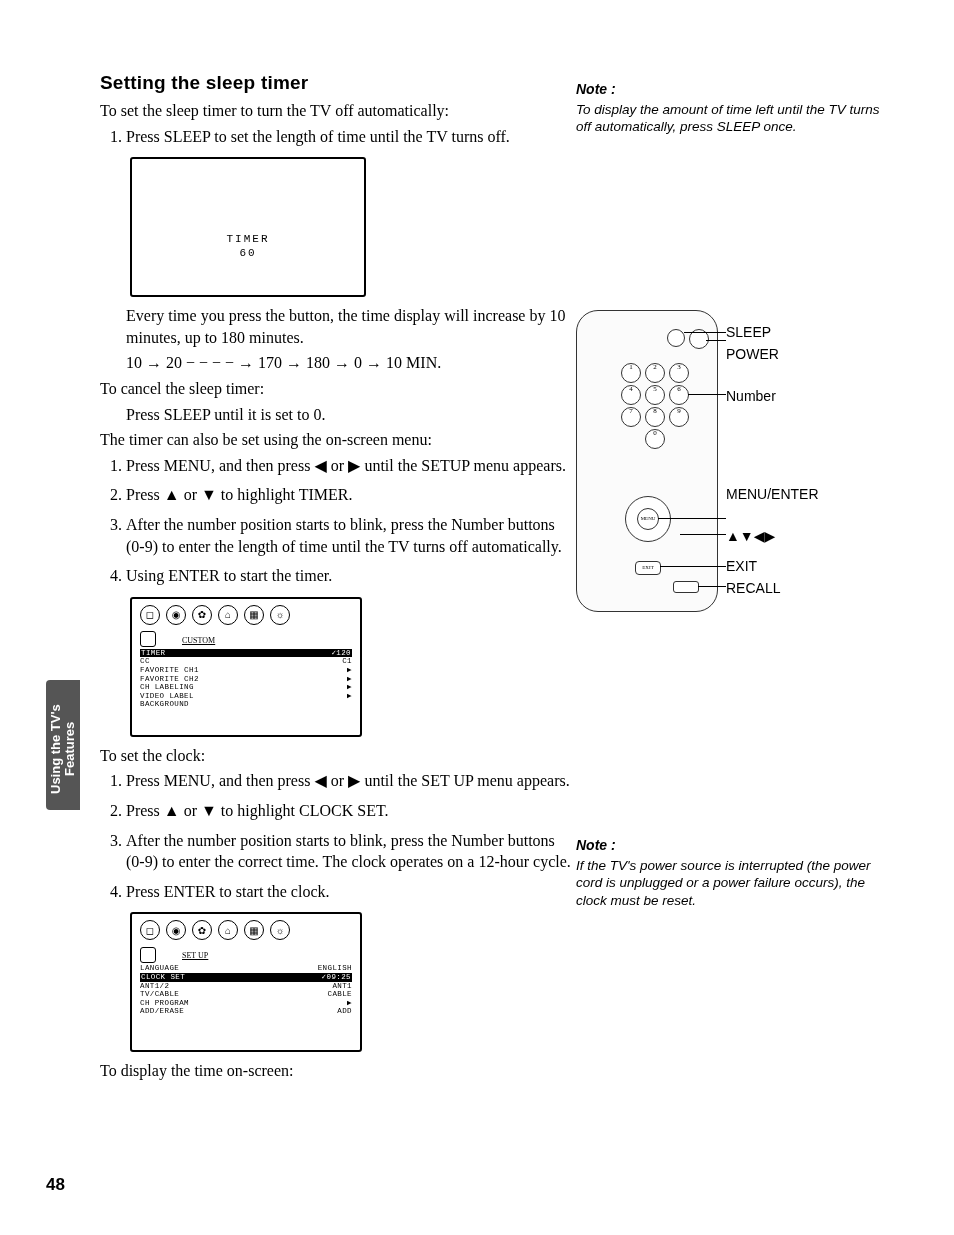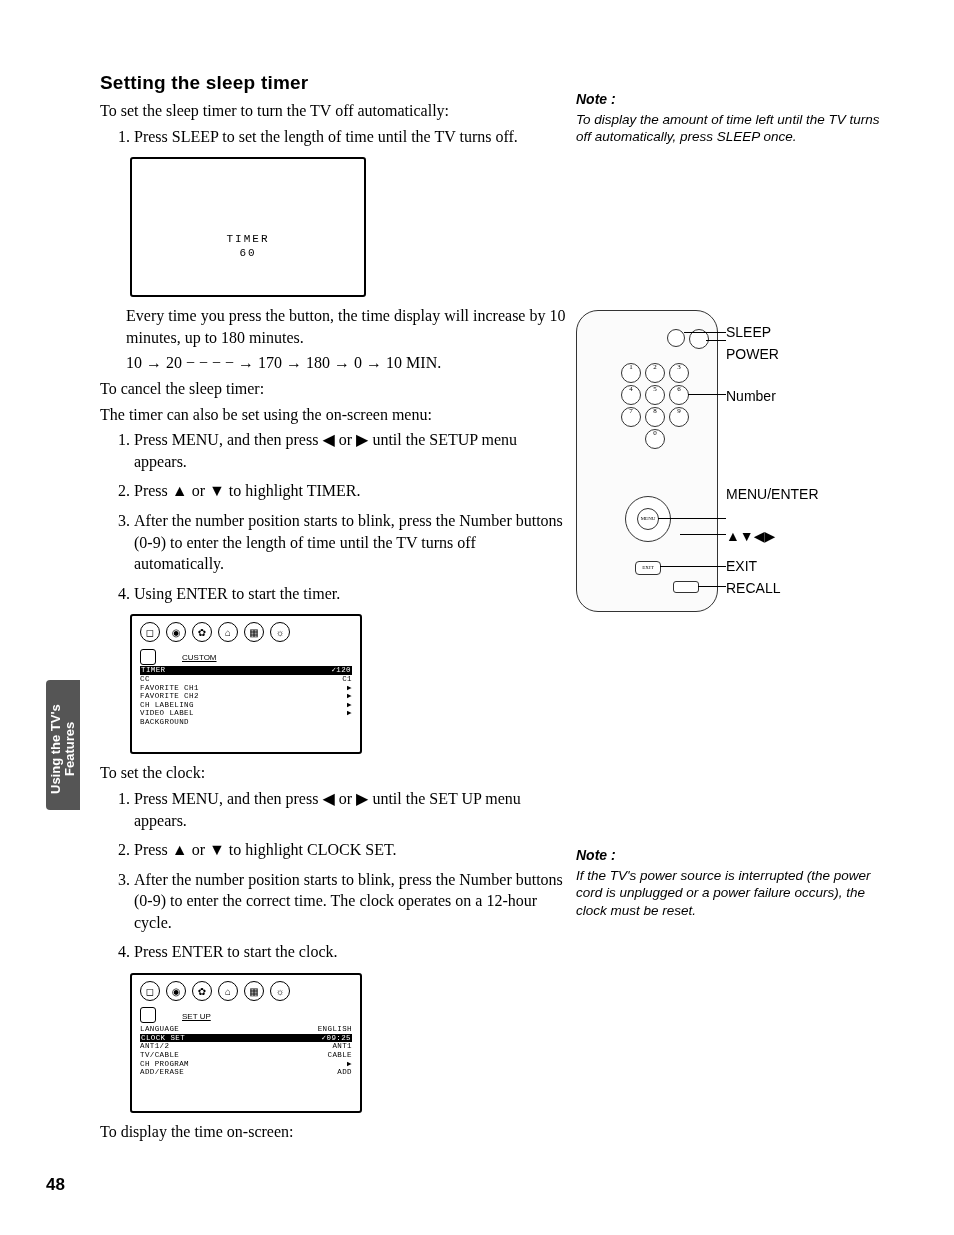--- a/index.html
+++ b/index.html
@@ -1,36 +1,36 @@
 <!DOCTYPE html>
 <html><head>
 <meta charset="utf-8">
 <style>
   html,body{margin:0;padding:0;background:#fff;color:#000;font-family:"Times New Roman",Georgia,serif}
   .page{position:relative;width:818px;height:1235px;box-sizing:border-box;padding:56px 60px 40px 100px}
   .leftcol{width:476px}
-  .rightcol{position:absolute;left:576px;top:90px;width:310px;font-family:Arial,Helvetica,sans-serif}
+  .rightcol{position:absolute;left:576px;top:80px;width:310px;font-family:Arial,Helvetica,sans-serif}
   h2{font-family:Arial,Helvetica,sans-serif;font-weight:700;font-size:19px;margin:16px 0 6px;letter-spacing:0.2px}
   p{font-size:16px;margin:4px 0;line-height:1.35}
-  ol{padding-left:26px;margin:4px 8px}
+  ol{padding-left:26px;margin:4px 0}
   ol li{font-size:16px;margin:3px 0 8px;line-height:1.35}
   .indent{margin-left:26px}
   .tri{font-family:Arial,sans-serif}
   .note-hd{font-family:Arial,Helvetica,sans-serif;font-weight:700;font-style:italic;font-size:14px;margin:0 0 2px}
   .note-body{font-family:Arial,Helvetica,sans-serif;font-style:italic;font-size:13.5px;margin:0;line-height:1.3}
   .rightcol .block2{margin-top:700px}
   
   .screen{border:2px solid #000;width:232px;height:136px;margin:10px 0 8px 30px;border-radius:3px;position:relative}
   .screen .t1{position:absolute;left:0;right:0;top:74px;text-align:center;font-family:"Courier New",monospace;font-size:11px;letter-spacing:2px}
   .screen .t2{position:absolute;left:0;right:0;top:88px;text-align:center;font-family:"Courier New",monospace;font-size:11px;letter-spacing:2px}
   
   .menubox{border:2px solid #000;width:232px;height:140px;margin:10px 0 8px 30px;border-radius:3px;box-sizing:border-box;padding:6px 8px}
   .icons{display:flex;gap:6px;margin-bottom:4px}
   .icons span{width:18px;height:18px;border:1.5px solid #000;border-radius:50%;display:inline-flex;align-items:center;justify-content:center;font-size:10px}
-  .menubox .lbl{font-family:Liberation Sans, sans-serif;font-size:8px;text-decoration:underline;margin-left:22px;display:inline-block;margin-bottom:4px}
+  .menubox .lbl{font-family:Liberation Serif, serif;font-size:8px;text-decoration:underline;margin-left:22px;display:inline-block;margin-bottom:4px}
   .menubox .sqicon{display:inline-block;width:14px;height:14px;border:1.5px solid #000;border-radius:3px;vertical-align:middle;margin-right:4px}
   .mrow{display:flex;justify-content:space-between;font-family:"Courier New",monospace;font-size:7.5px;letter-spacing:0.4px;line-height:1.15}
   .mrow.hl{background:#000;color:#fff;padding:0 1px}
   
   .sidetab{position:absolute;left:46px;top:680px;width:34px;height:130px;background:#555;border-radius:4px 0 0 4px}
   .sidetab span{color:#fff;font-family:Arial,sans-serif;font-weight:700;font-size:13px;writing-mode:vertical-rl;transform:rotate(180deg);position:absolute;left:3px;top:8px;line-height:1.1;text-align:center;width:28px}
   .pagenum{position:absolute;left:46px;bottom:40px;font-family:Arial,sans-serif;font-weight:700;font-size:17px}
   
   .remote-wrap{position:absolute;left:576px;top:310px;width:330px;height:320px}
   .remote{position:absolute;left:0;top:0;width:140px;height:300px;border:1.5px solid #333;border-radius:22px;background:#fbfbfb}
@@ -53,20 +53,21 @@
     </ol>
 
     <div class="screen">
       <div class="t1">TIMER</div>
       <div class="t2">60</div>
     </div>
 
     <p class="indent">Every time you press the button, the time display will increase by 10 minutes, up to 180 minutes.</p>
     <p class="indent">10 → 20 − − − − → 170 → 180 → 0 → 10 MIN.</p>
     <p>To cancel the sleep timer:</p>
+    <p class="indent">Press SLEEP until it is set to 0.</p>
     <p>The timer can also be set using the on-screen menu:</p>
 
     <ol>
       <li>
         <span>Press MENU, and then press </span><span class="tri">◀</span><span> or </span><span class="tri">▶</span><span> until the SETUP menu appears.</span>
       </li>
       <li>
         <span>Press </span><span class="tri">▲</span><span> or </span><span class="tri">▼</span><span> to highlight TIMER.</span>
       </li>
       <li>After the number position starts to blink, press the Number buttons (0-9) to enter the length of time until the TV turns off automatically.</li>

